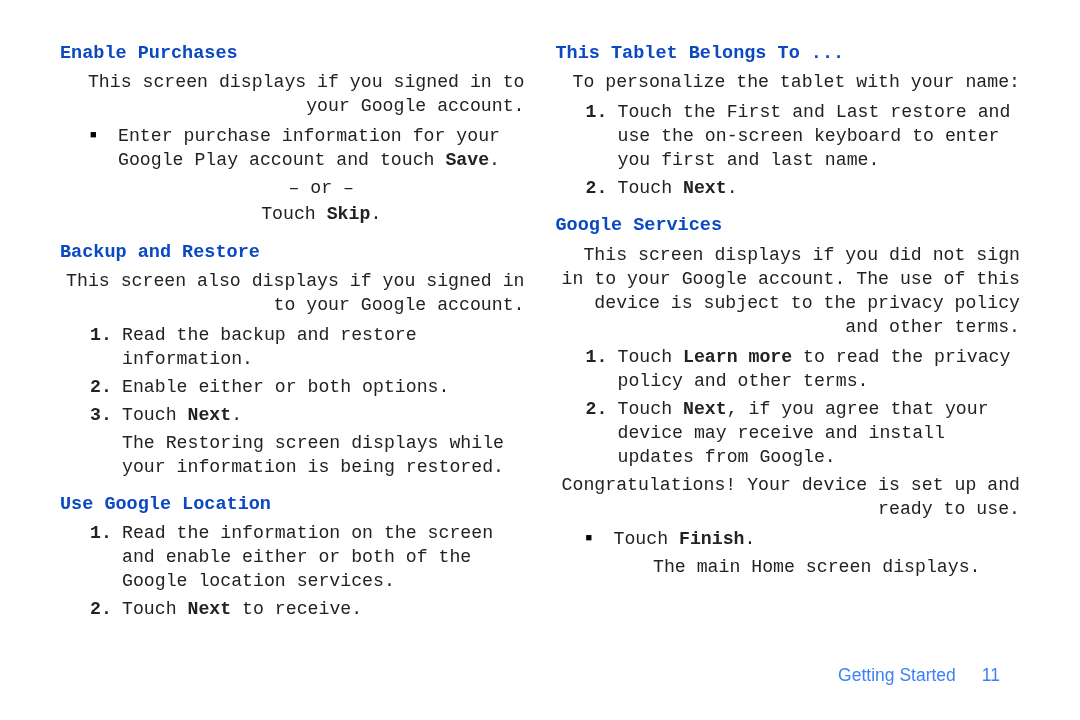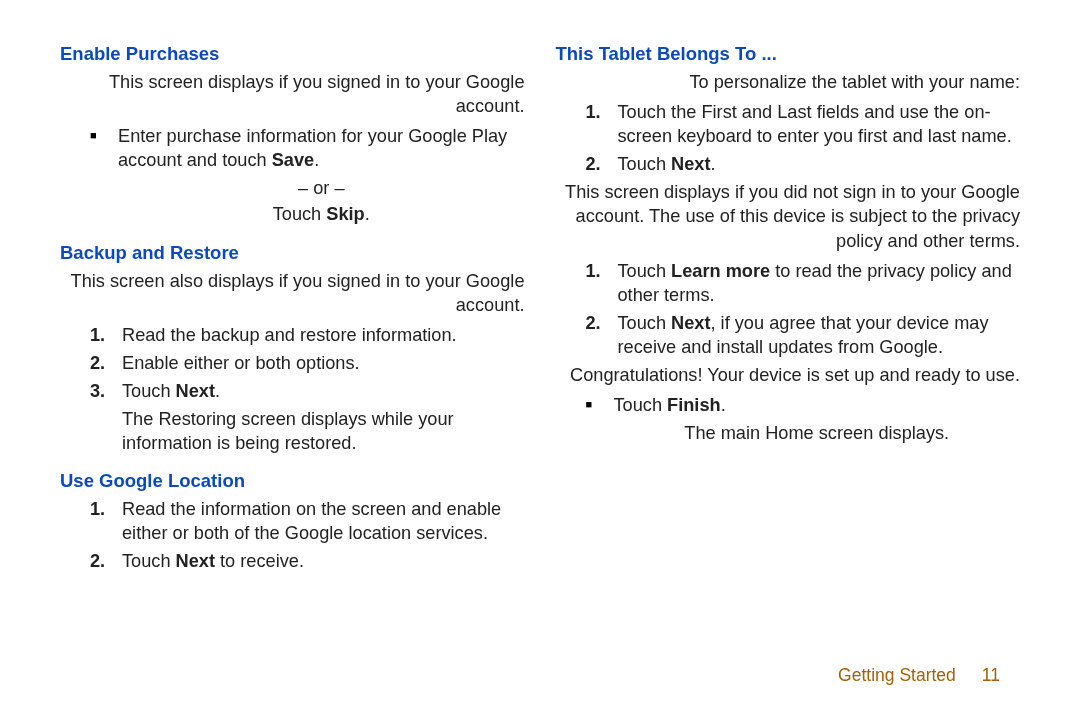--- a/index.html
+++ b/index.html
@@ -14,20 +14,21 @@
   .page {
     position: relative;
     width: 1080px;
     height: 720px;
     box-sizing: border-box;
     padding: 42px 60px 40px 60px;
   }
   .columns {
     display: flex;
     gap: 31px;
+    font-family: Liberation Mono, monospace;
   }
   .col {
     width: 470px;
     font-size: 18.2px;
     line-height: 1.32;
   }
   h3.blue {
     color: #0a49c2;
     font-weight: bold;
     font-size: 18.5px;
@@ -76,21 +77,21 @@
   }
   .num-sub {
     margin: 2px 0 2px 62px;
   }
   b { font-weight: bold; }
   .footer {
     position: absolute;
     right: 80px;
     bottom: 34px;
     font-size: 17.5px;
-    color: #a16207;
+    color: #3b82f6;
   }
   .footer span.gap { display:inline-block; width:26px; }
 </style>
 </head>
 <body>
 
 <div class="page">
   <div class="columns">
 
     <div class="col">
@@ -139,29 +140,30 @@
       </div>
 
     </div>
 
     <div class="col">
 
       <h3 class="blue">This Tablet Belongs To ...</h3>
       <p class="body">To personalize the tablet with your name:</p>
       <div class="num-row">
         <div class="num-mark">1.</div>
-        <div class="num-text">Touch the First and Last fields and use the on-screen keyboard to enter you first and last name.</div>
+        <div class="num-text">Touch the First and Last restore and use the on-screen keyboard to enter you first and last name.</div>
       </div>
       <div class="num-row">
         <div class="num-mark">2.</div>
         <div class="num-text">
           <span>Touch </span><b>Next</b><span>.</span>
         </div>
       </div>
 
+      <h3 class="blue">Google Services</h3>
       <p class="body">This screen displays if you did not sign in to your Google account. The use of this device is subject to the privacy policy and other terms.</p>
       <div class="num-row">
         <div class="num-mark">1.</div>
         <div class="num-text">
           <span>Touch </span><b>Learn more</b><span> to read the privacy policy and other terms.</span>
         </div>
       </div>
       <div class="num-row">
         <div class="num-mark">2.</div>
         <div class="num-text">

